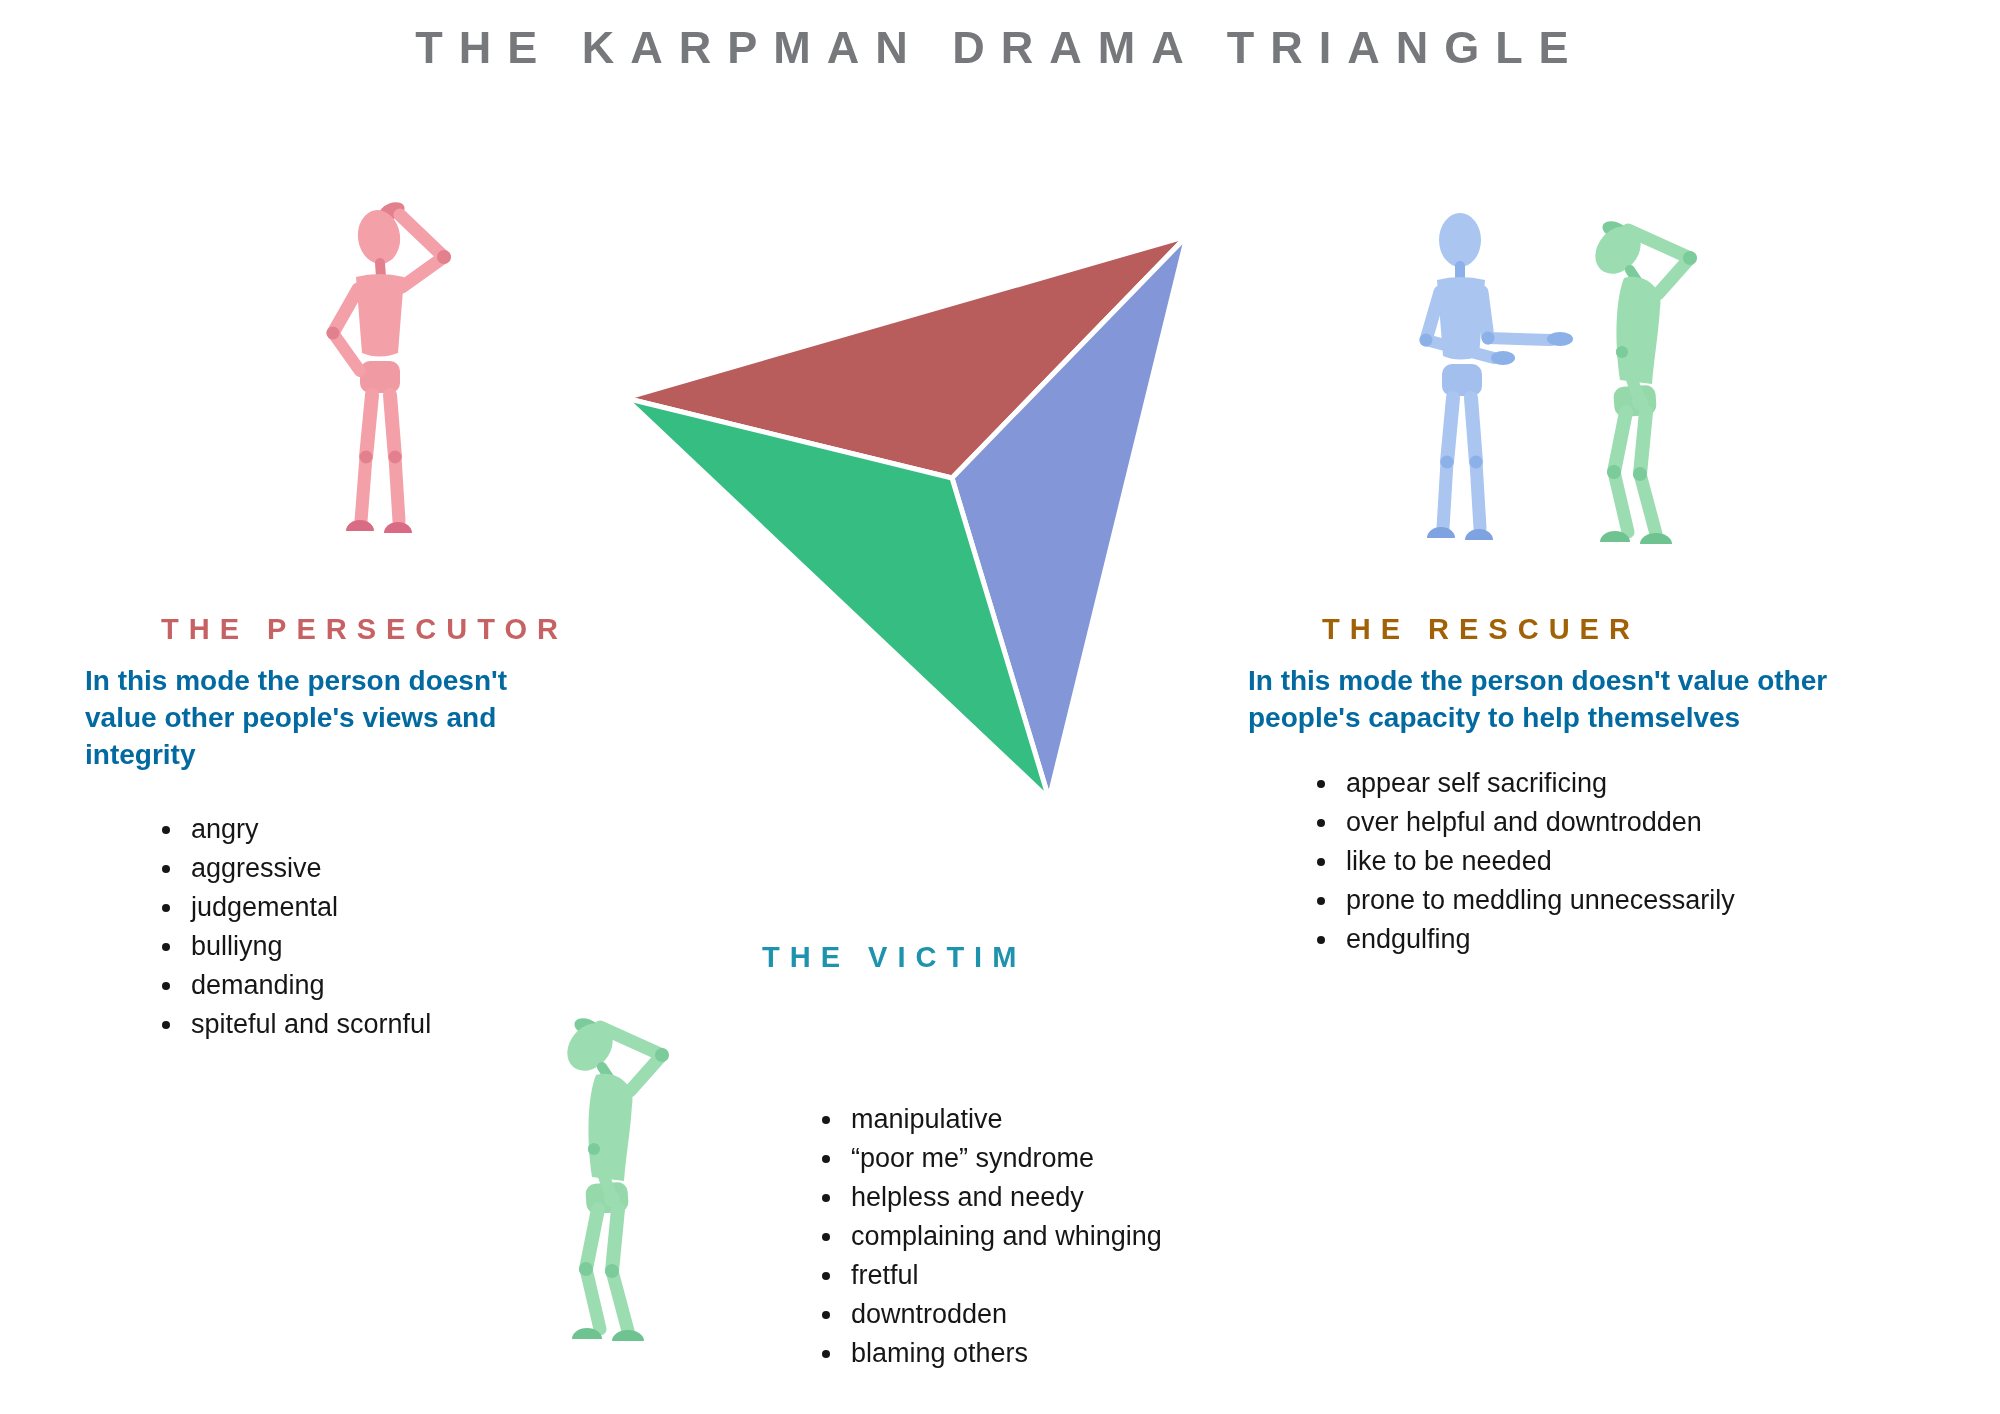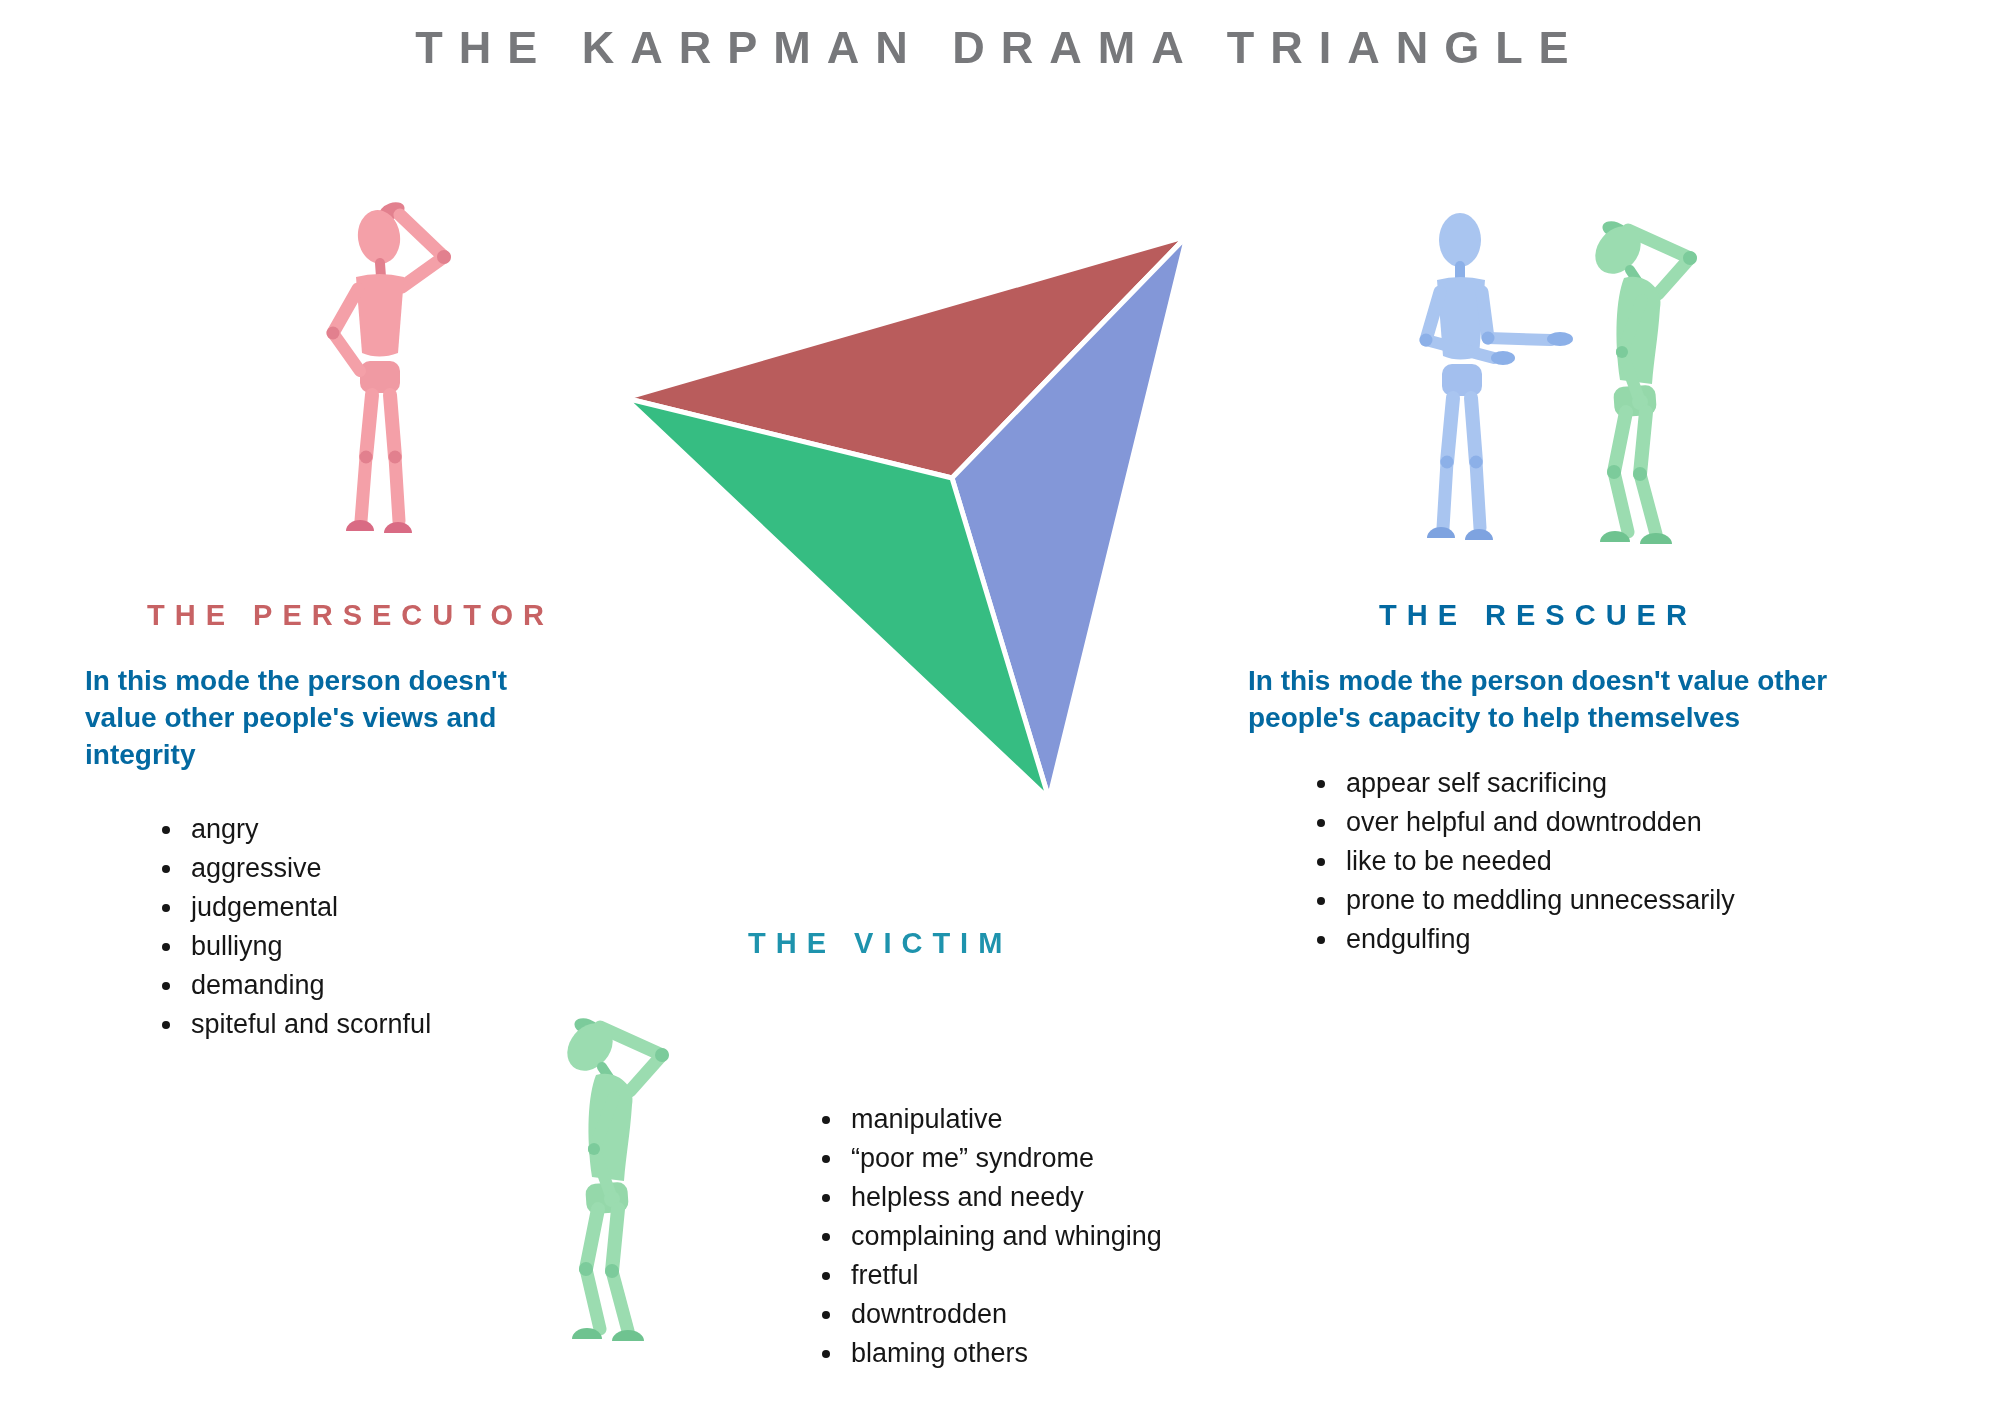--- a/index.html
+++ b/index.html
@@ -10,23 +10,23 @@
   .title{
     position:absolute;left:0;top:22px;width:100%;margin:0;
     text-align:center;font-size:45px;font-weight:800;letter-spacing:16px;
     color:#77787b;
   }
   .triangle-svg{position:absolute;left:600px;top:215px;width:610px;height:600px;}
   .face-red{fill:#b95c5c;stroke:#ffffff;stroke-width:5;stroke-linejoin:round;}
   .face-blue{fill:#8397d8;stroke:#ffffff;stroke-width:5;stroke-linejoin:round;}
   .face-green{fill:#36bd82;stroke:#ffffff;stroke-width:5;stroke-linejoin:round;}
 
-  .sec-heading{position:absolute;margin:0;font-size:29px;font-weight:800;letter-spacing:10px;white-space:nowrap;}
+  .sec-heading{position:absolute;margin:14px;font-size:29px;font-weight:800;letter-spacing:10px;white-space:nowrap;}
   .p-heading{left:147px;top:599px;color:#c76264;}
-  .r-heading{left:1379px;top:599px;color:#0369a1;}
+  .r-heading{left:1308px;top:599px;color:#a16207;}
   .v-heading{left:748px;top:927px;color:#1e93ad;}
 
   .sec-desc{position:absolute;margin:0;font-size:28px;font-weight:700;line-height:37px;color:#0369a1;}
   .p-desc{left:85px;top:662px;width:500px;}
   .r-desc{left:1248px;top:662px;width:640px;}
   .v-desc{left:748px;top:992px;width:520px;}
 
   .bullets{position:absolute;margin:16px;padding:0 0 0 36px;list-style:disc outside;
            font-size:27px;font-weight:400;line-height:39px;color:#161616;}
   .bullets li{padding-left:6px;}

